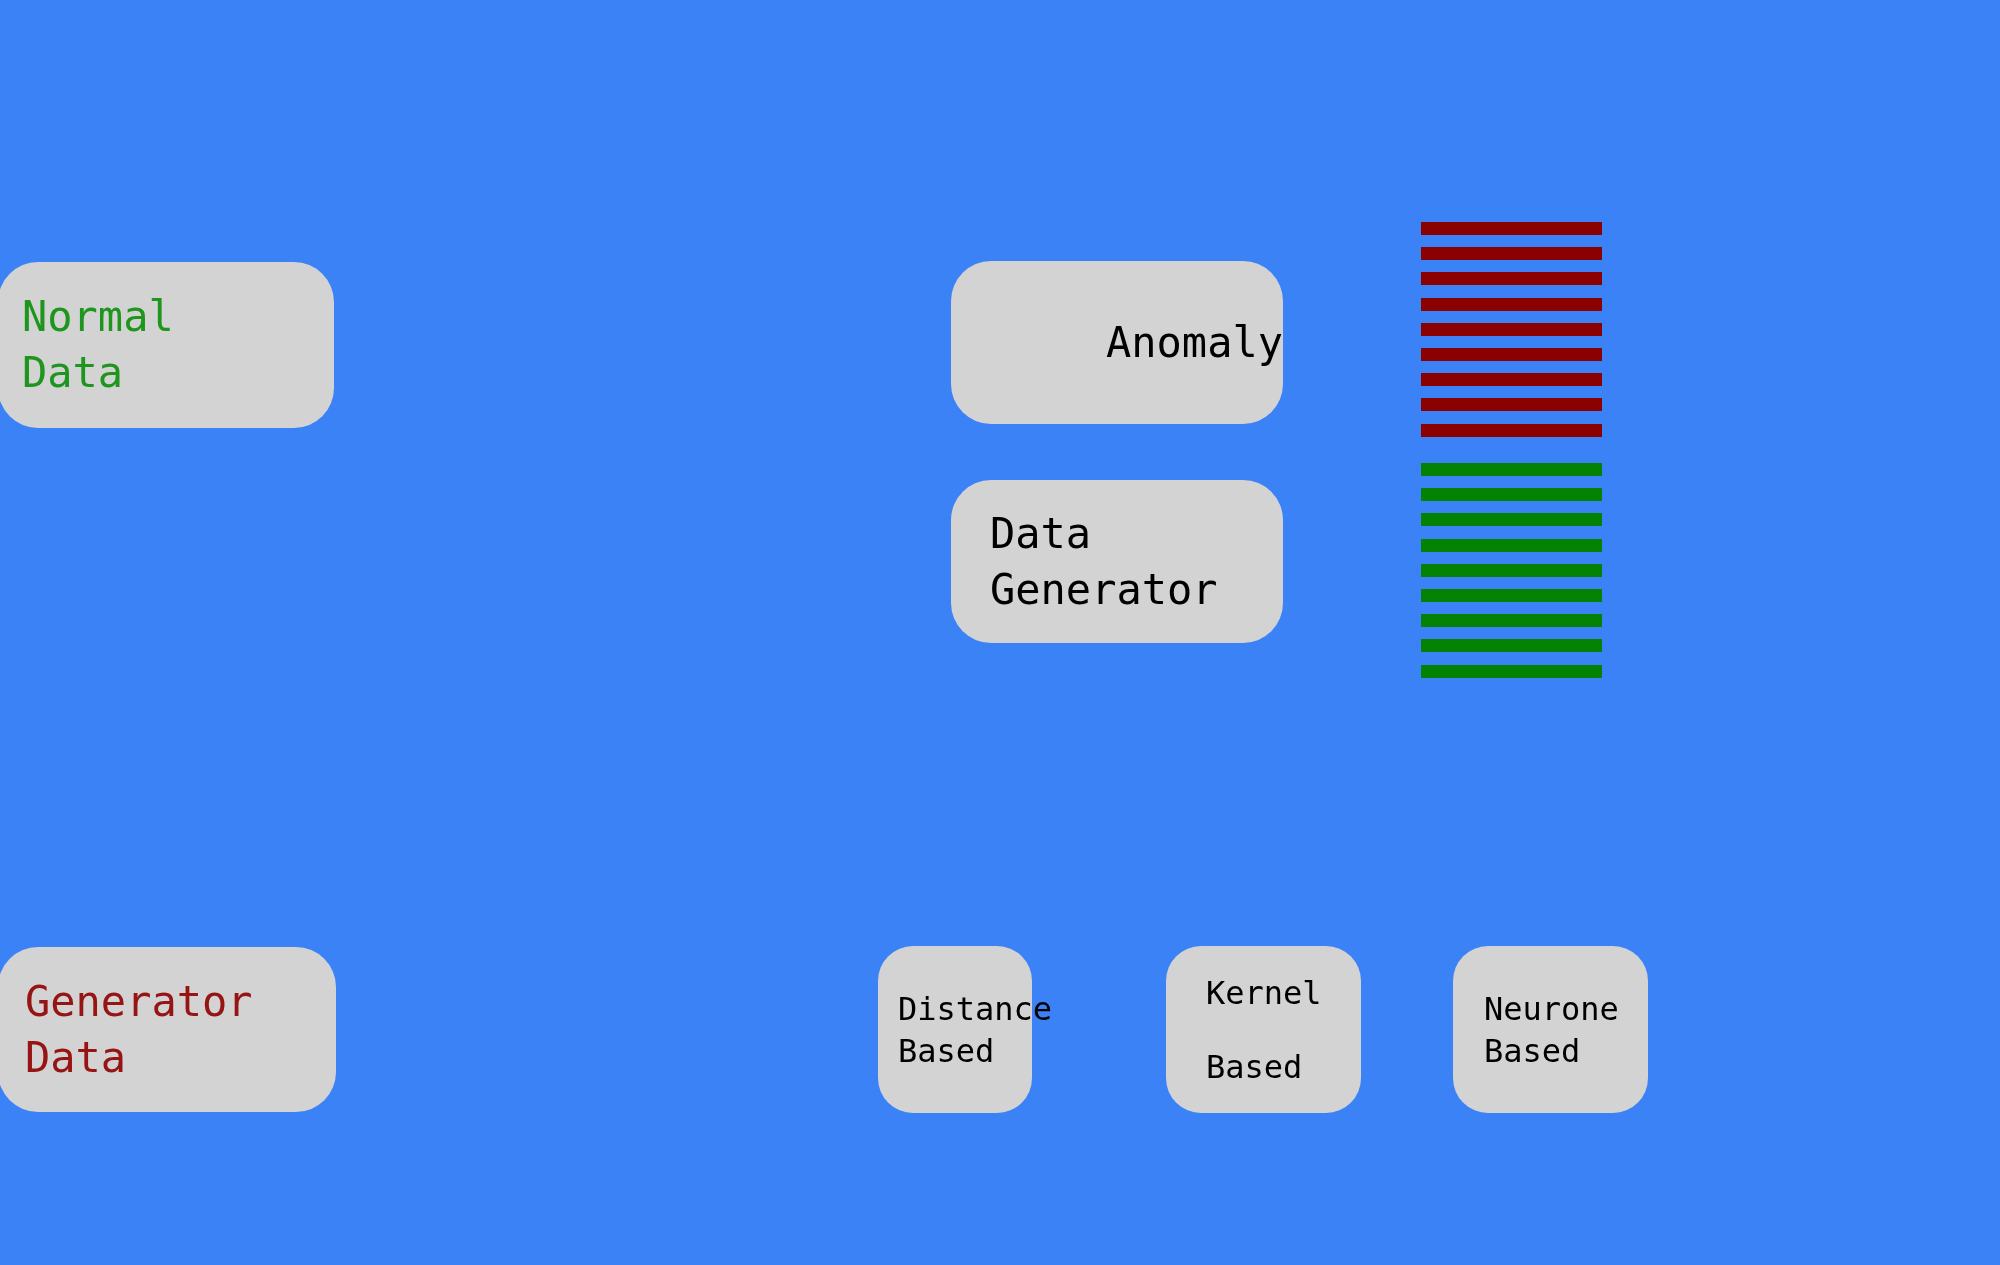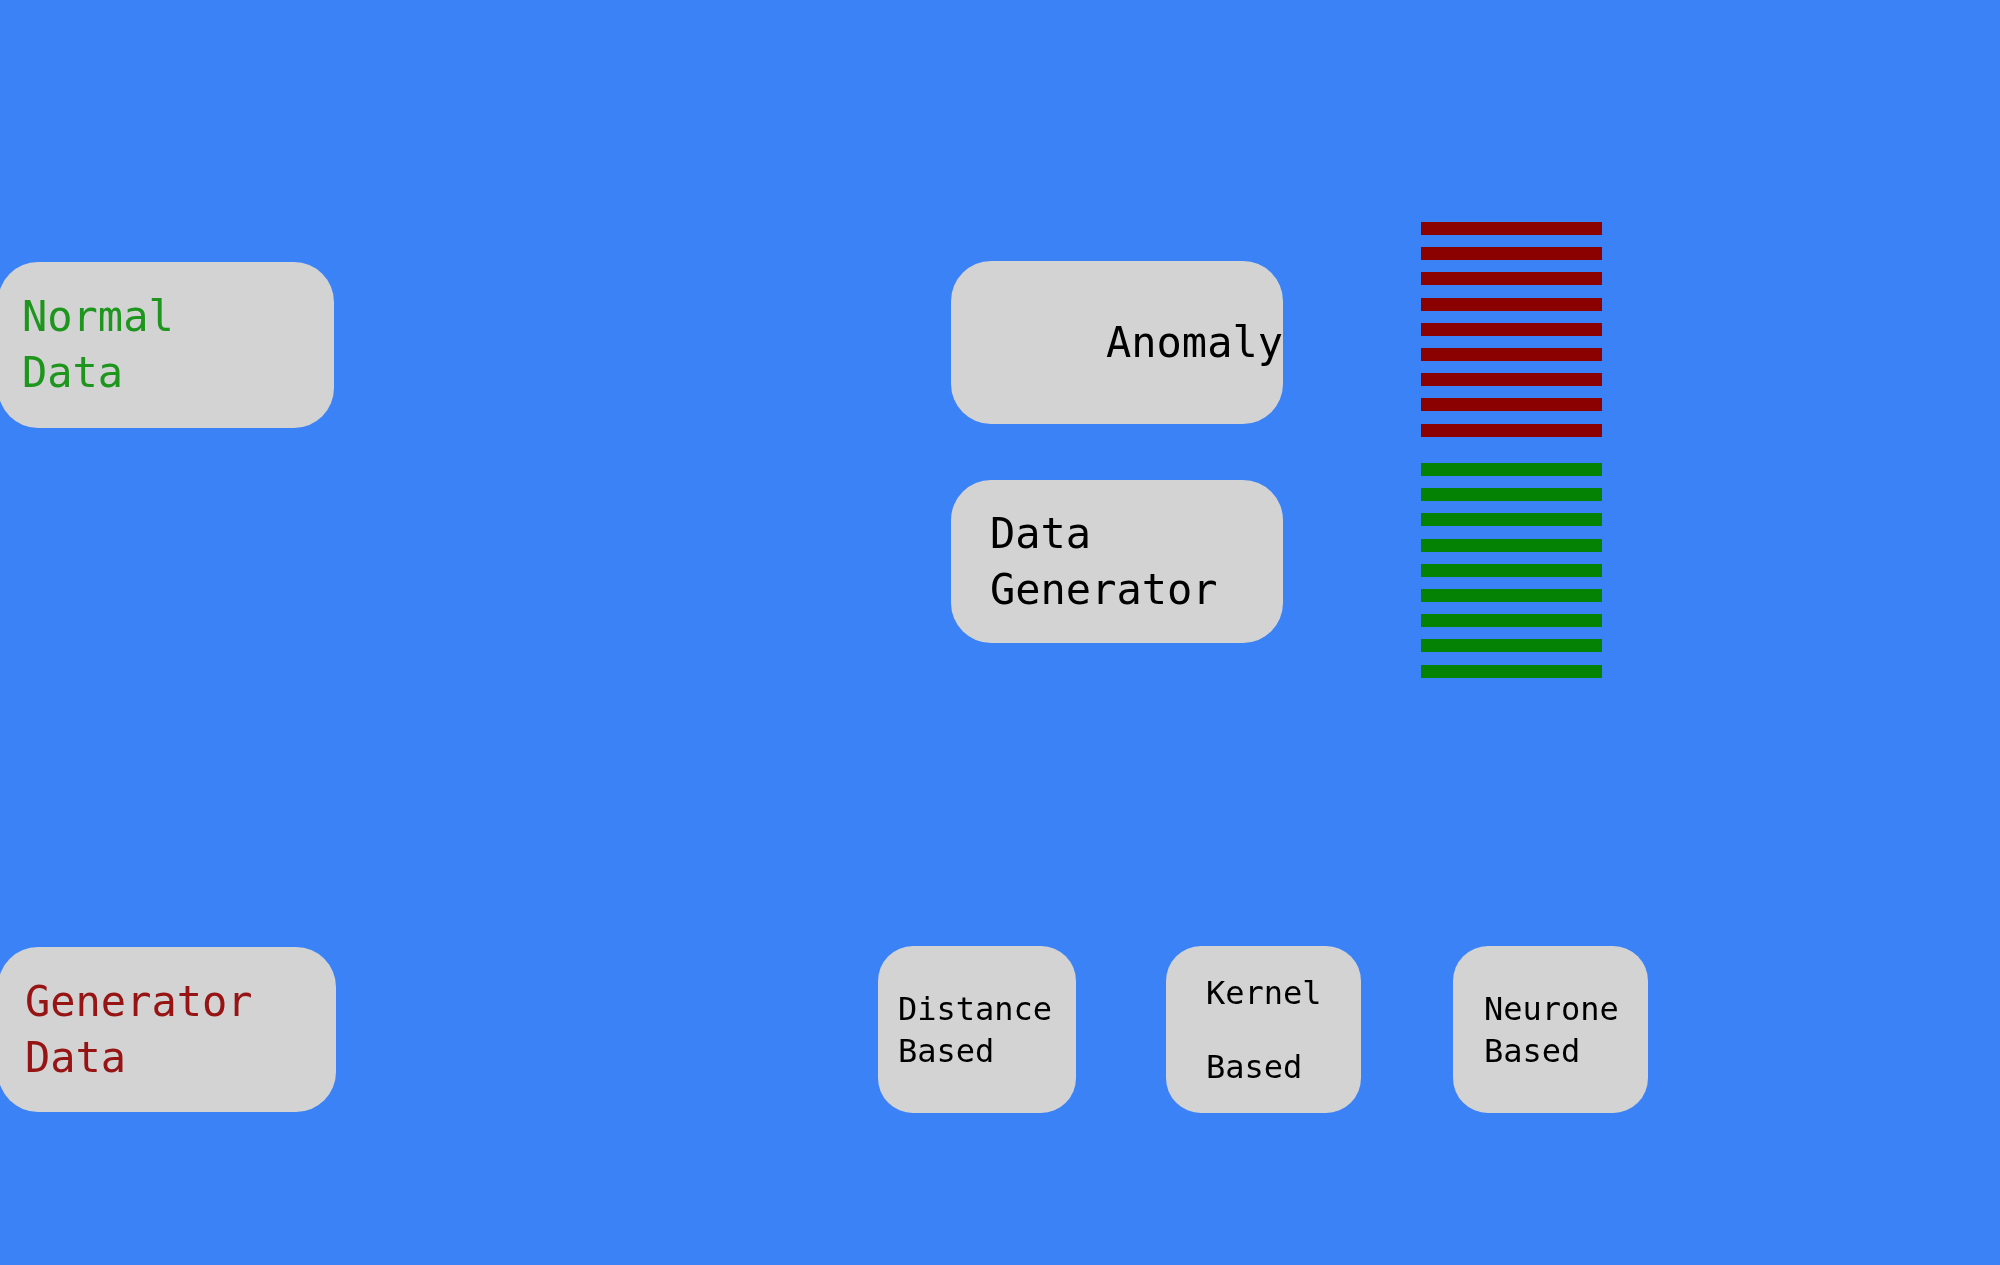--- a/index.html
+++ b/index.html
@@ -66,21 +66,21 @@
       <div class="stripe" style="top: 25.2px; background: rgb(3, 130, 3);"></div>
       <div class="stripe" style="top: 50.4px; background: rgb(3, 130, 3);"></div>
       <div class="stripe" style="top: 75.6px; background: rgb(3, 130, 3);"></div>
       <div class="stripe" style="top: 100.8px; background: rgb(3, 130, 3);"></div>
       <div class="stripe" style="top: 126px; background: rgb(3, 130, 3);"></div>
       <div class="stripe" style="top: 151.2px; background: rgb(3, 130, 3);"></div>
       <div class="stripe" style="top: 176.4px; background: rgb(3, 130, 3);"></div>
       <div class="stripe" style="top: 201.6px; background: rgb(3, 130, 3);"></div>
     </div>
 
-  <div class="node small" style="left:878px; top:946px; width:198px; height:167px; padding-left:20px;">
+  <div class="node small" style="left:878px; top:946px; width:154px; height:167px; padding-left:20px;">
     <span style="color: rgb(0, 0, 0);">Distance</span>
     <span style="color: rgb(0, 0, 0);">Based</span>
   </div>
 
   <div class="node small" style="left:1166px; top:946px; width:195px; height:167px; padding-left:40px;gap:32px;">
     <span style="color: rgb(0, 0, 0);">Kernel</span>
     <span style="color: rgb(0, 0, 0);">Based</span>
   </div>
 
   <div class="node small" style="left:1453px; top:946px; width:195px; height:167px; padding-left:31px;">

